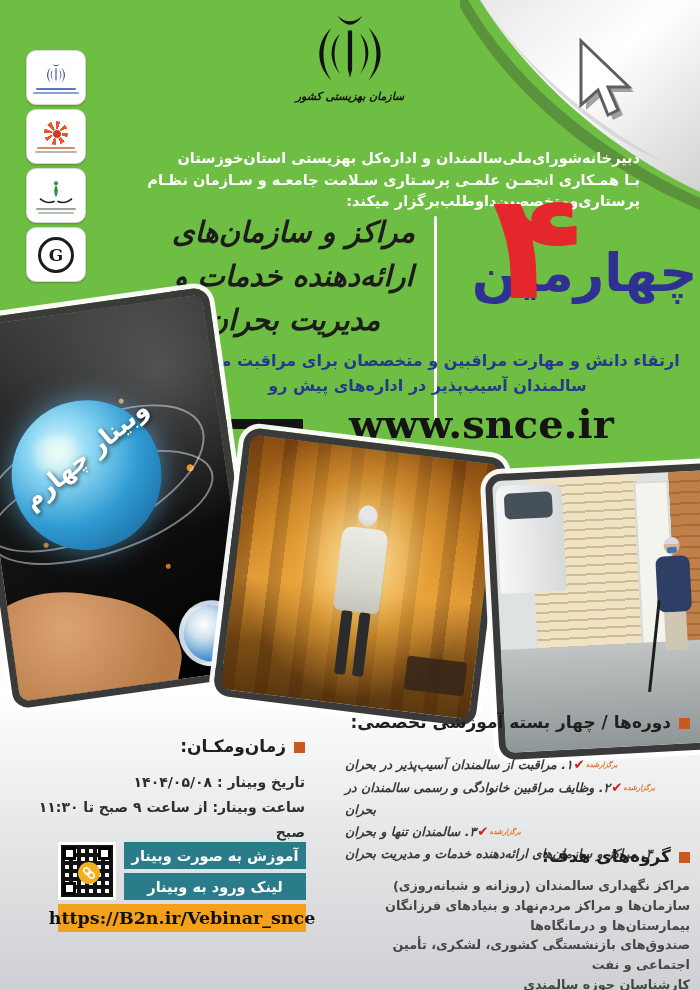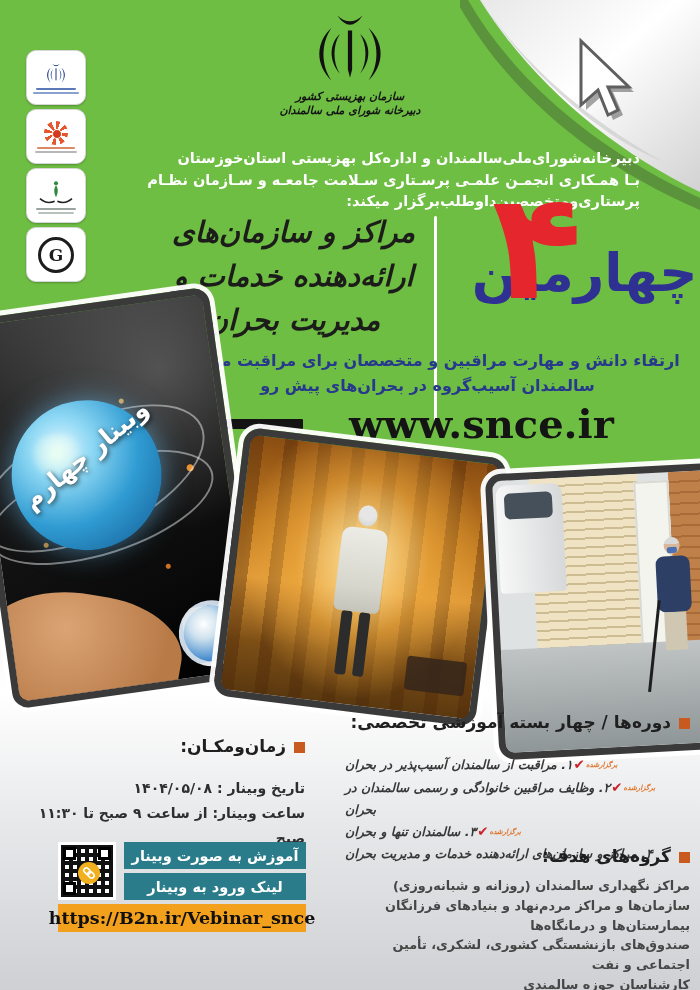--- a/index.html
+++ b/index.html
@@ -94,21 +94,21 @@
   .g-head{width:16px;height:17px;border-radius:50%;margin:0 auto;position:relative;
     background:linear-gradient(180deg,#d9d9d9 0 40%,#d8b89a 40% 100%);}
   .g-mask{position:absolute;left:3px;bottom:1px;width:10px;height:6px;border-radius:2px;background:#4a6fb5;}
   .g-coat{width:34px;height:56px;margin:2px auto 0;border-radius:8px;background:#2e3f66;}
   .g-pants{width:22px;height:38px;margin:0 auto;background:#cfc7b2;}
   .cane{position:absolute;left:4px;top:62px;width:3px;height:92px;background:#1e1e1e;transform:rotate(9deg);}
   
   .sec-head{direction:rtl;text-align:right;font-size:17px;font-weight:bold;color:#1f1f1f;}
   .bullet{display:inline-block;width:11px;height:11px;background:#c85a1f;margin-left:8px;vertical-align:middle;}
   .schedule{left:35px;top:736px;width:270px;}
-  .schedule .lines{margin-top:20px;direction:rtl;text-align:right;font-size:14px;font-weight:bold;color:#2e2e2e;line-height:25px;}
+  .schedule .lines{margin-top:14px;direction:rtl;text-align:right;font-size:14px;font-weight:bold;color:#2e2e2e;line-height:25px;}
   .courses{left:345px;top:712px;width:345px;}
   .course-list{margin-top:22px;direction:rtl;text-align:left;font-size:12.5px;font-weight:bold;color:#383838;line-height:21.5px;font-style:italic;}
   .held{font-size:7px;color:#e0762f;vertical-align:2px;margin-left:1px;}
   .check{color:#cc2126;font-size:13.5px;font-weight:bold;margin-left:1px;}
   .course-item.no-check{padding-right:27px;}
   .groups{left:345px;top:846px;width:345px;}
   .group-list{margin-top:10px;direction:rtl;text-align:right;font-size:12.8px;font-weight:bold;color:#464646;line-height:19.8px;}
   
   .links{left:58px;top:842px;width:250px;height:95px;}
   .qr{left:0;top:0;width:58px;height:58px;background:#fff;border:3px solid #fff;box-sizing:border-box;}
@@ -187,42 +187,41 @@
     <path d="M45,4 Q60,18 75,4 Q60,26 45,4 Z"></path>
     <path d="M57.5,22 h5 v46 l-2.5,10 l-2.5,-10 Z"></path>
     <path d="M48,26 C35,38 35,58 48,73 C39.5,60 39.5,39 48,26 Z"></path>
     <path d="M72,26 C85,38 85,58 72,73 C80.5,60 80.5,39 72,26 Z"></path>
     <path d="M38,19 C19,36 19,63 38,81 C25.5,63 25.5,37 38,19 Z"></path>
     <path d="M82,19 C101,36 101,63 82,81 C94.5,63 94.5,37 82,19 Z"></path>
   </svg>
 
   <div class="abs ministry">
     <div>سازمان بهزیستی کشور</div>
-    <div>دبیرخانه شورای ملی سالمندان</div>
   </div>
 
   <div class="abs intro">
     <div>دبیرخانه‌شورای‌ملی‌سالمندان و اداره‌کل بهزیستی استان‌خوزستان</div>
     <div>بـا همـکاری انجمـن علمـی پرسـتاری سـلامت جامعـه و سـازمان نظـام</div>
     <div>پرستاری‌ومتخصصین‌داوطلب‌برگزار میکند:</div>
   </div>
 
   <div class="abs vline"></div>
   <div class="abs ordinal">چهارمین</div>
   <div class="abs number4">۴</div>
 
   <div class="abs title">
     <div>مراکز و سازمان‌های</div>
     <div>ارائه‌دهنده خدمات و</div>
     <div>مدیریت بحران</div>
   </div>
 
   <div class="abs subtitle">
     <div>ارتقاء دانش و مهارت مراقبین و متخصصان برای مراقبت مؤثر از</div>
-    <div>سالمندان آسیب‌گروه در بحران‌های پیش رو</div>
+    <div>سالمندان آسیب‌پذیر در اداره‌های پیش رو</div>
   </div>
 
   <div class="abs website">
     <span class="dash"></span>
     <span class="url">www.snce.ir</span>
   </div>
 
   <div class="photo photo-globe">
     <div class="sparks"></div>
     <div class="orbit" style="left:-20px;top:110px;width:240px;height:110px;transform:rotate(-18deg);"></div>

